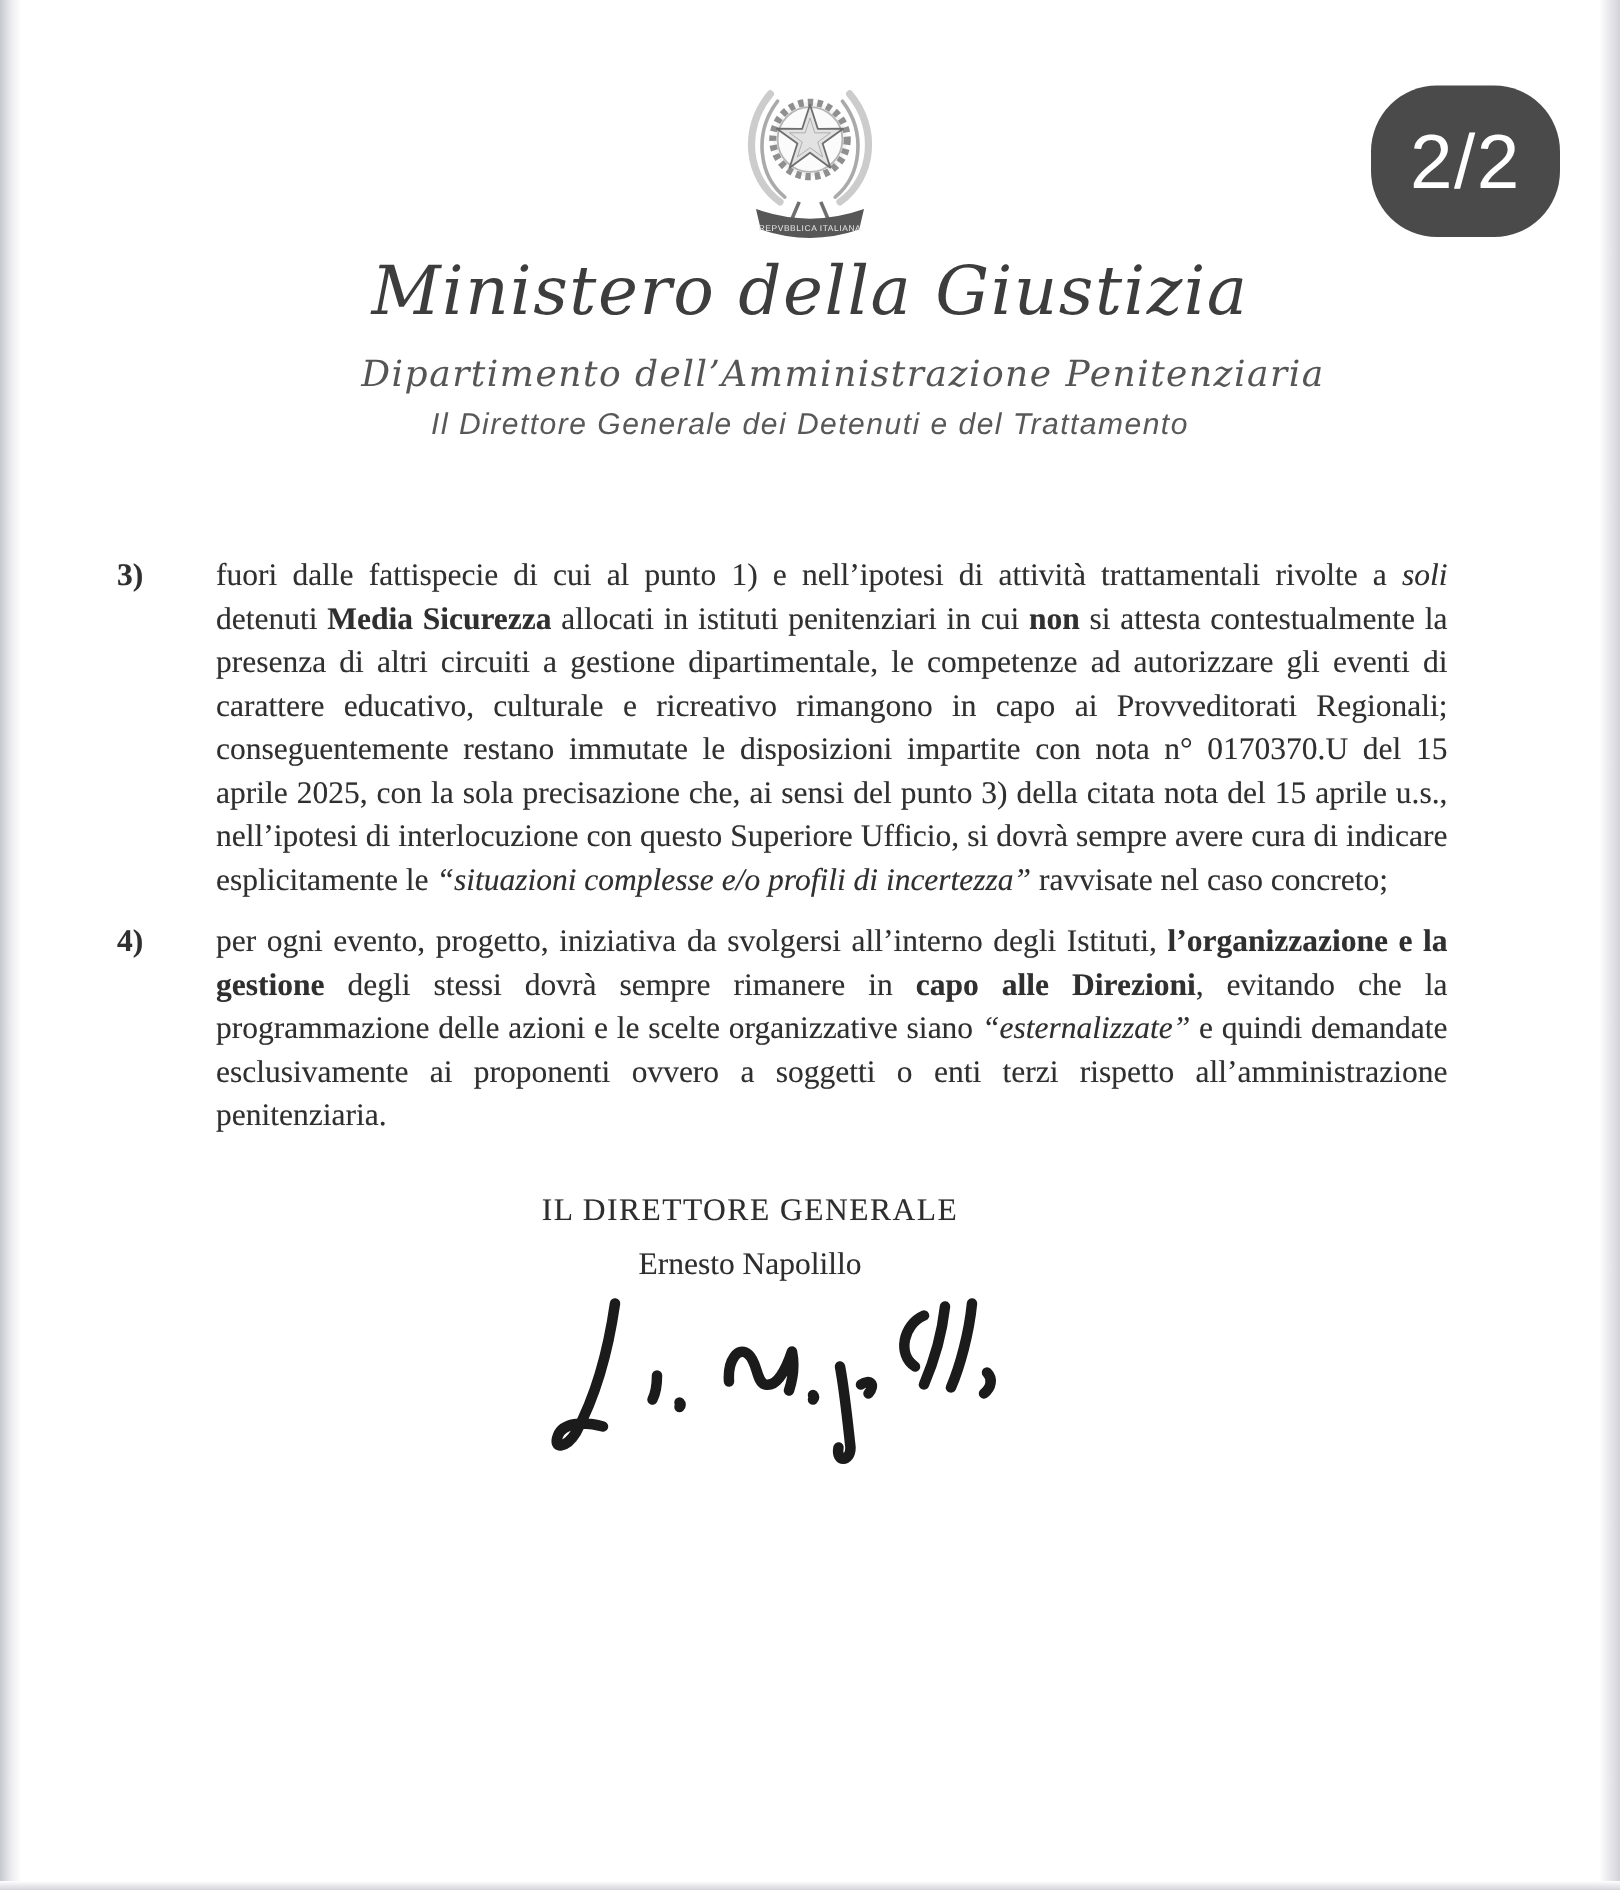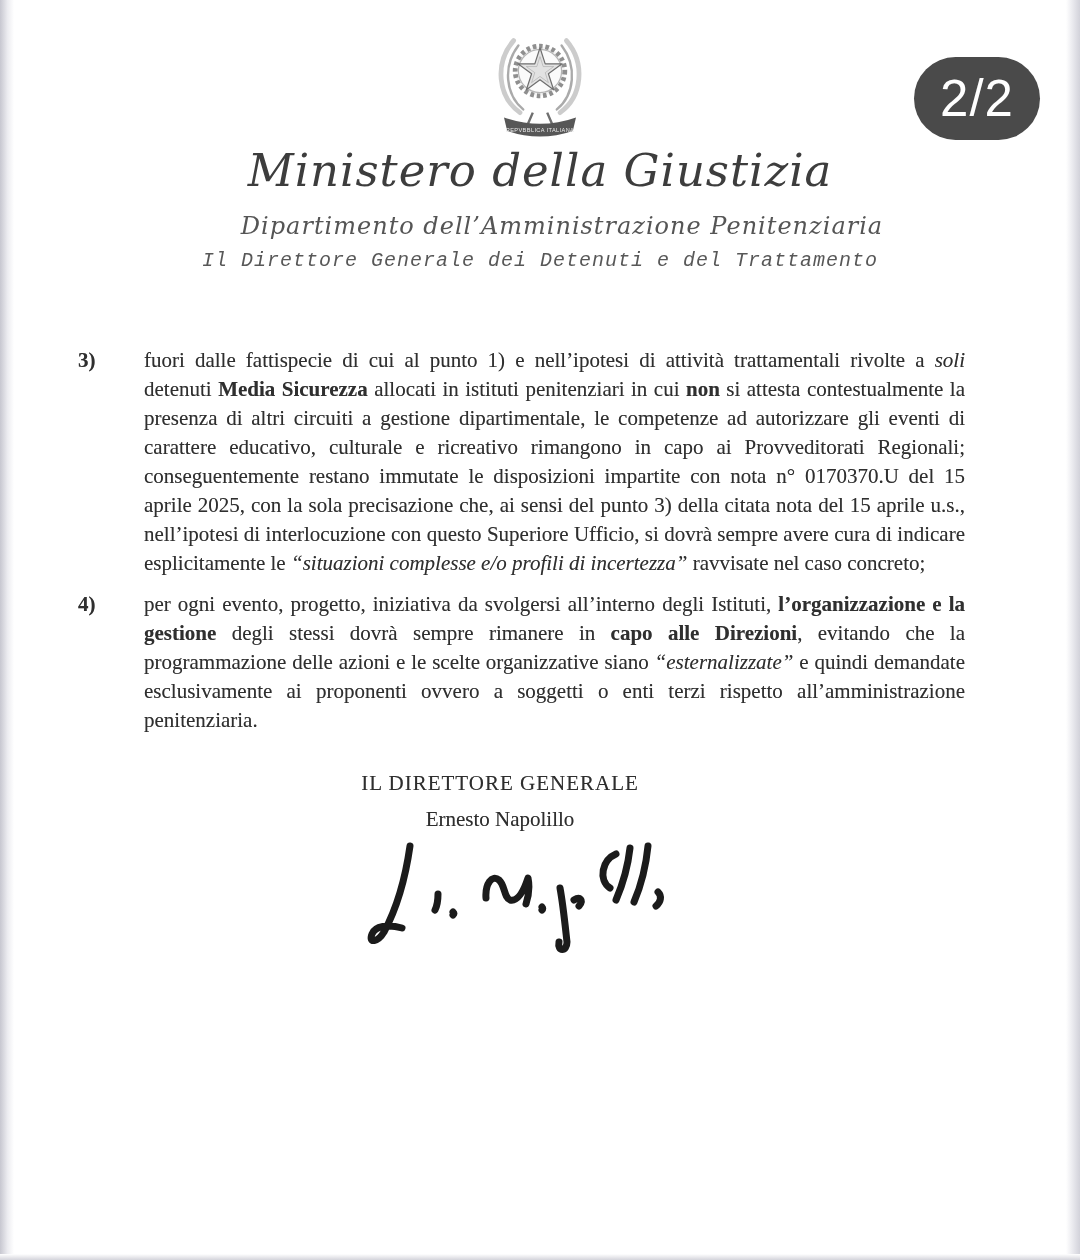--- a/index.html
+++ b/index.html
@@ -16,42 +16,42 @@
   .edge-left   { left: 0; top: 0; width: 14px; height: 100%;
                  background: linear-gradient(to right, #c7c7d0 0%, #ededf1 55%, #ffffff 100%); }
   .edge-right  { right: 0; top: 0; width: 14px; height: 100%;
                  background: linear-gradient(to left, #d2d2da 0%, #ededf1 60%, #ffffff 100%); }
   .edge-bottom { left: 0; bottom: 0; width: 100%; height: 6px;
                  background: linear-gradient(to top, #d4d4db 0%, #ffffff 100%); }
 
   
   .badge {
     position: absolute; top: 57px; right: 40px;
-    width: 126px; height: 83px;
+    width: 126px; height: 101px;
     background: #4a4a4a; border-radius: 44px;
     display: flex; align-items: center; justify-content: center;
     color: #ffffff;
     font-family: "Liberation Sans", sans-serif;
     font-size: 51px; letter-spacing: 1px;
   }
 
   
-  .letterhead { text-align: center; padding-top: 18px; }
+  .letterhead { text-align: center; padding-top: 40px; }
   .emblem svg { width: 104px; height: 122px; }
   .ministry {
     font-family: "DejaVu Serif", serif; font-style: italic;
     font-size: 45px; line-height: 58px; color: #3d3d3d;
     margin-top: -2px; letter-spacing: 1px;
   }
   .department {
     font-family: "DejaVu Serif", serif; font-style: italic;
     font-size: 24px; color: #555555; margin-top: 12px; letter-spacing: 1px; margin-left: 44px;
   }
   .office {
-    font-family: Liberation Mono, monospace; font-style: italic;
+    font-family: Liberation Sans, sans-serif; font-style: italic;
     font-size: 20px; color: #585858; margin-top: 9px; letter-spacing: 1px;
   }
 
   
   .doc-body {
     margin: 74px 115px 0 78px;
     font-size: 21px; line-height: 29px;
     text-shadow: 0 0 0.5px rgba(70,70,70,0.45);
   }
   .para { display: flex; margin-bottom: 12px; }

